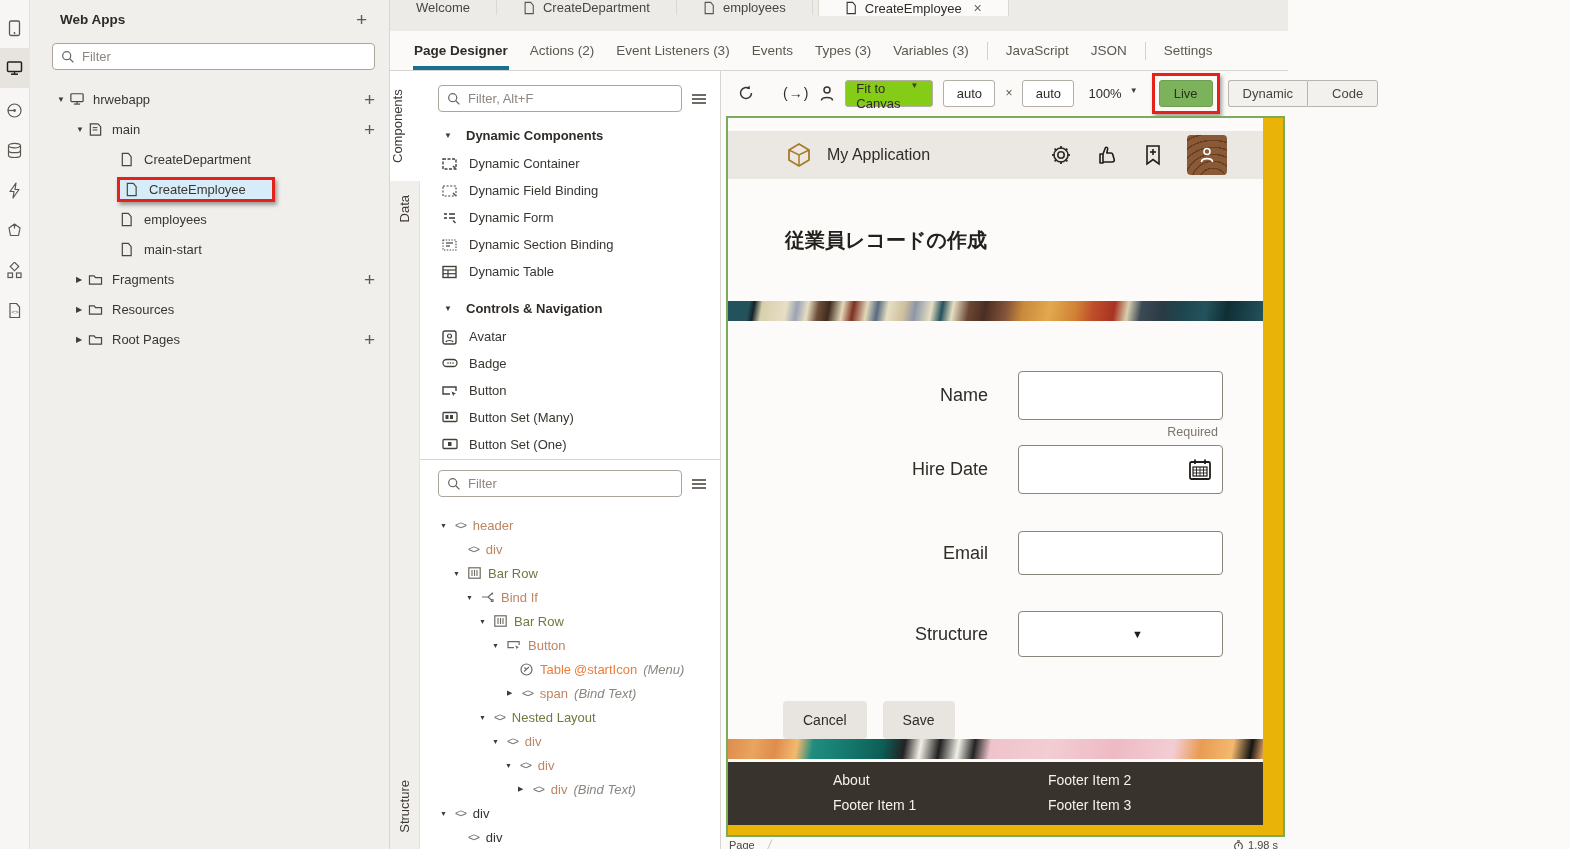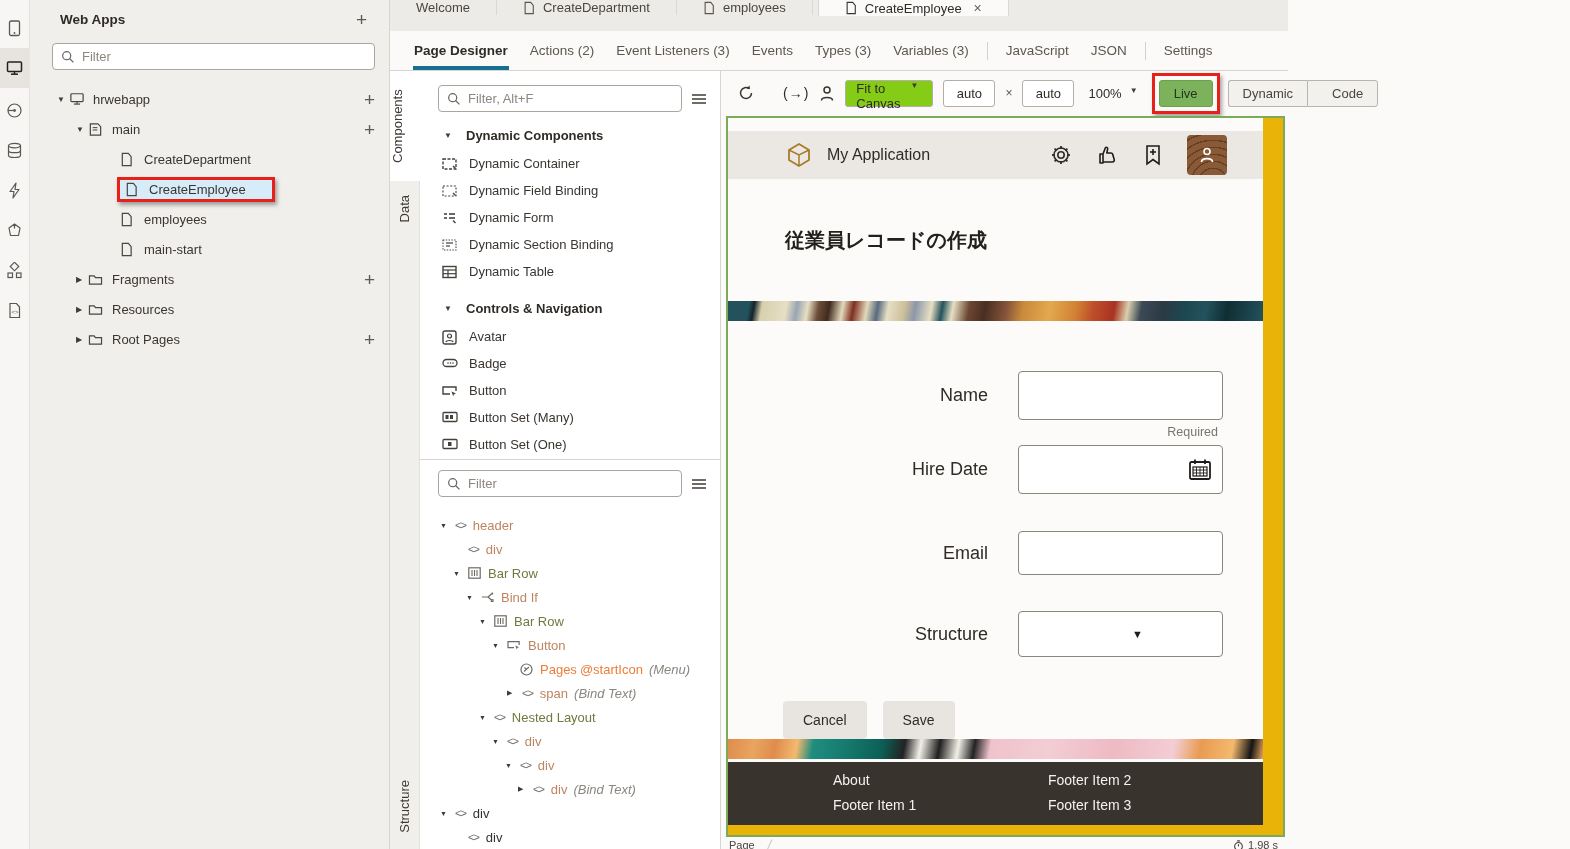--- a/index.html
+++ b/index.html
@@ -561,21 +561,21 @@
                   </span>
                   <span class="t-tan">Button</span>
                 </div>
               <div class="srow" style="padding-left:100px">
                   <span class="s-ico">
                     <svg width="13" height="13" viewBox="0 0 13 13">
                       <circle cx="6.5" cy="6.5" r="5.5" fill="none" stroke="#6e6962" stroke-width="1.2"></circle>
                       <path d="M4 8.5 L9 4 M4.5 4.5 l1.5 1.5" stroke="#6e6962" stroke-width="1.1"></path>
                     </svg>
                   </span>
-                  <span class="t-orange">Pages</span>
+                  <span class="t-orange">Table</span>
                   <span class="s-binding">@startIcon</span>
                   <span class="t-gray">(Menu)</span>
                 </div>
               <div class="srow" style="padding-left:87px">
                   <span class="s-caret">▶</span>
                   <span class="s-ico">&lt;&gt;</span>
                   <span class="t-tan">span</span>
                   <span class="t-gray">(Bind Text)</span>
                 </div>
               <div class="srow" style="padding-left:59px">

